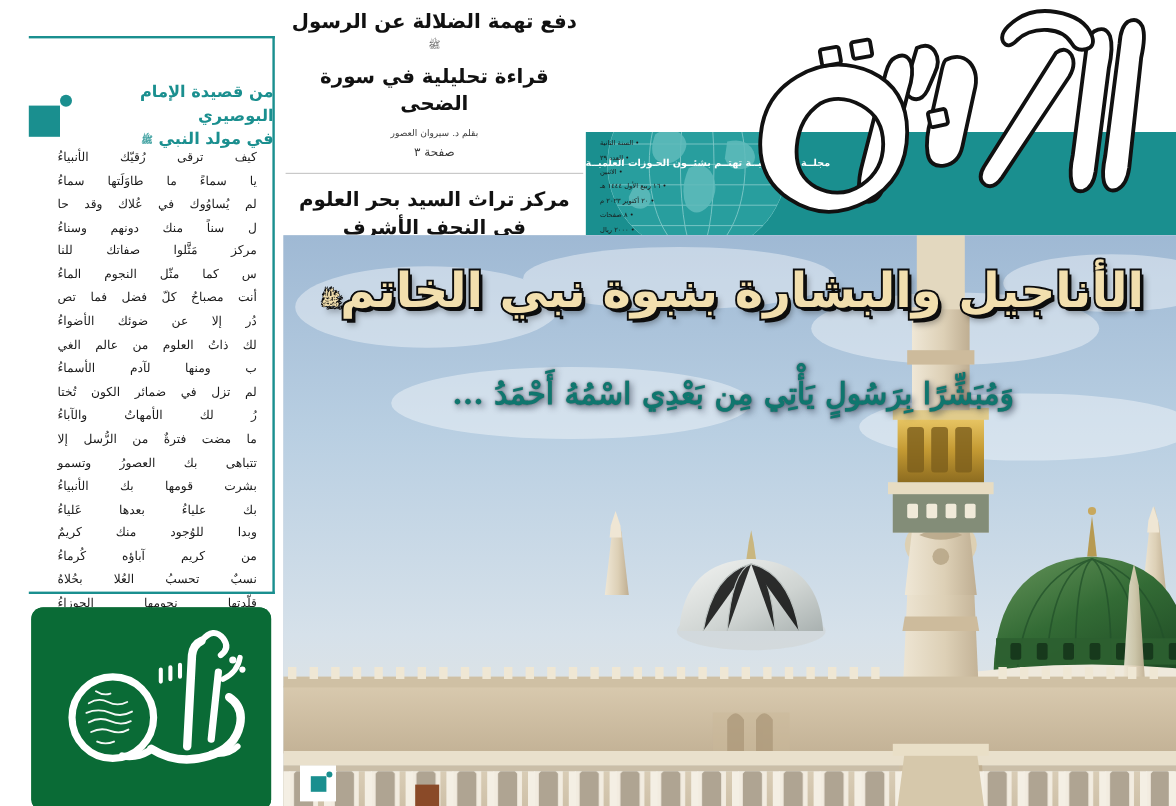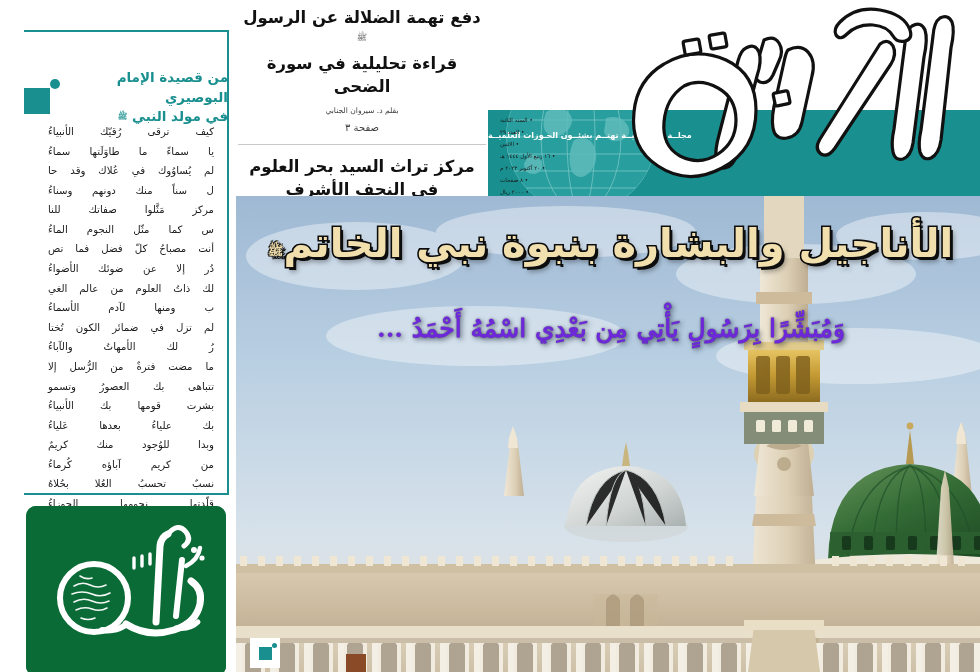--- a/index.html
+++ b/index.html
@@ -274,21 +274,21 @@
     position: absolute;
     right: 24px;
     top: 118px;
     width: 690px;
     text-align: center;
     direction: rtl;
     z-index: 9;
     font-family: "DejaVu Serif", serif;
     font-size: 25px;
     font-weight: bold;
-    color: #6d28d9;
+    color: #0f766e;
     letter-spacing: -0.3px;
     text-shadow: 2px 2px 5px rgba(40,50,70,.65), 0 0 2px rgba(0,0,0,.5);
     pointer-events: none;
   }
 
   .page-badge {
     position: absolute;
     left: 14px;
     bottom: 4px;
     width: 30px;
@@ -392,21 +392,21 @@
     </div>
   </div>
 
   <div class="lead-col">
 
     <div class="story">
       <h2>
         <span class="ln"><span>دفع تهمة الضلالة عن الرسول</span> <span class="salla">ﷺ</span></span>
         <span class="ln">قراءة تحليلية في سورة الضحى</span>
       </h2>
-      <div class="byline">بقلم د. سيروان الجنابي</div>
+      <div class="byline">بقلم د. سيروان العصور</div>
       <div class="pageref">صفحة ٣</div>
     </div>
 
     <div class="hrule"></div>
 
     <div class="story">
       <h2>
         <span class="ln">مركز تراث السيد بحر العلوم</span>
         <span class="ln">في النجف الأشرف</span>
       </h2>

